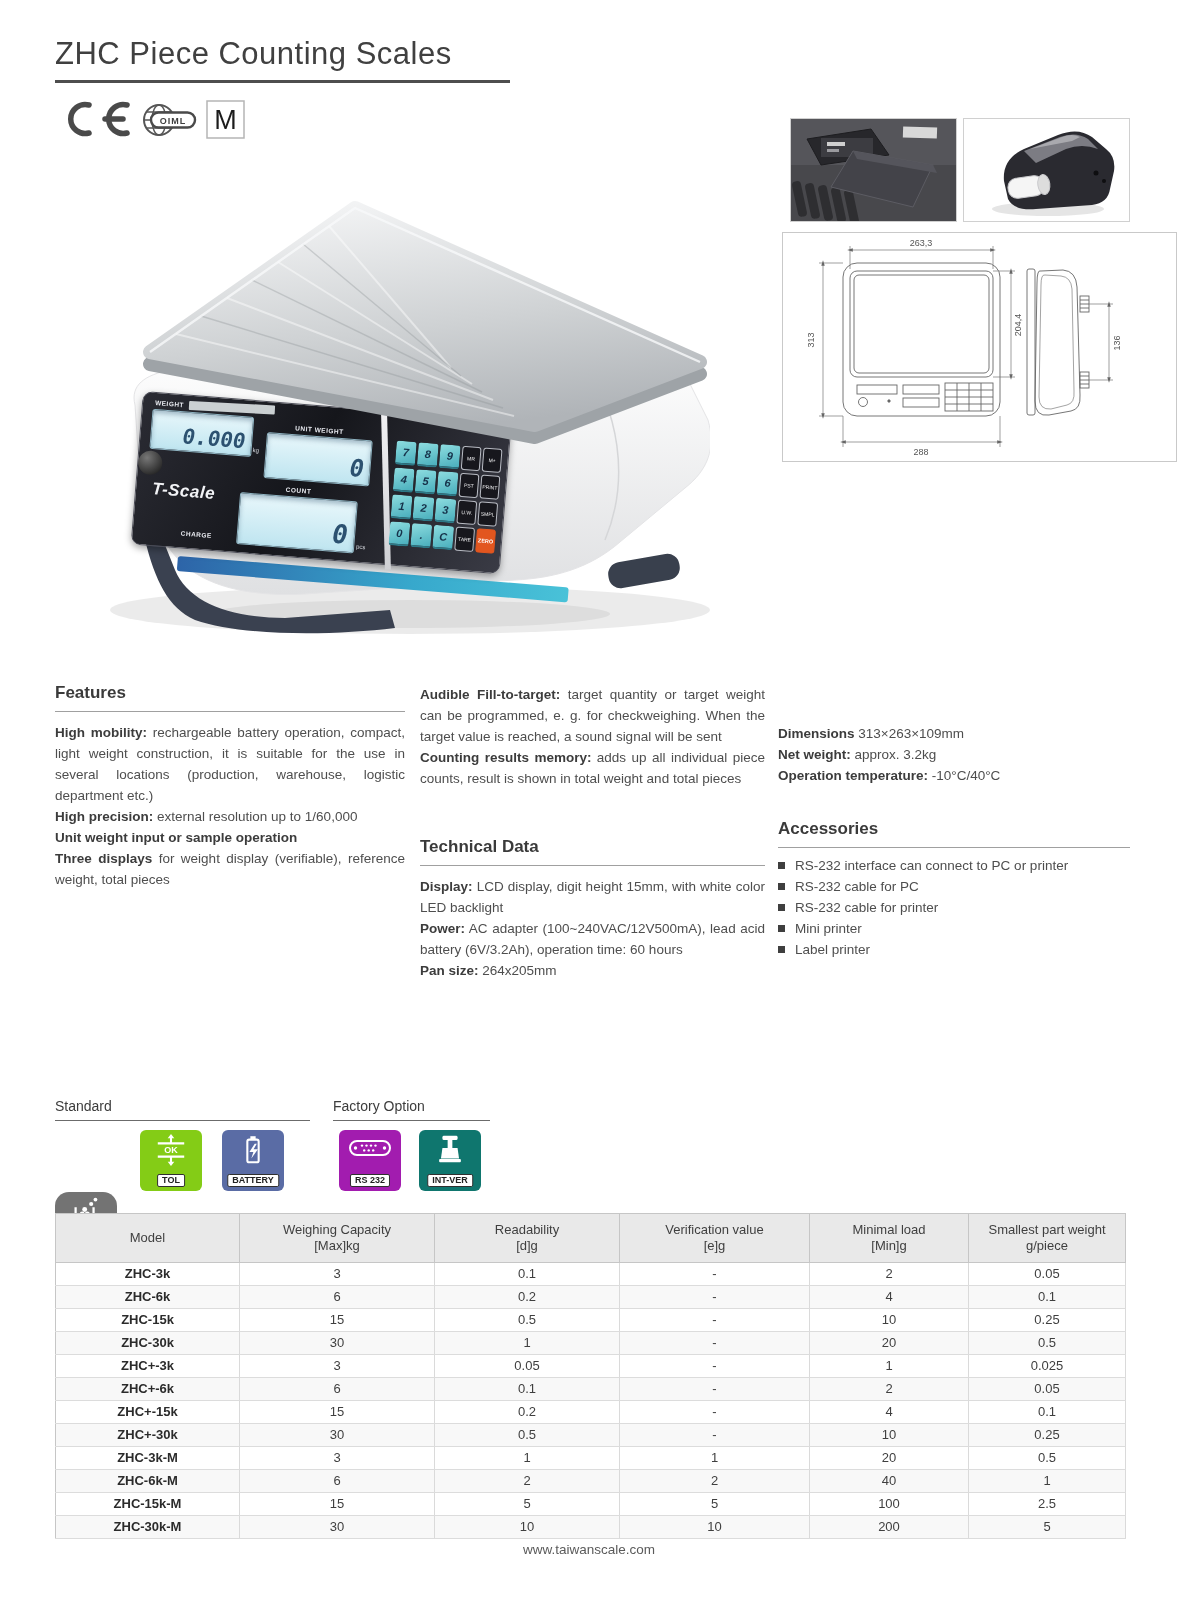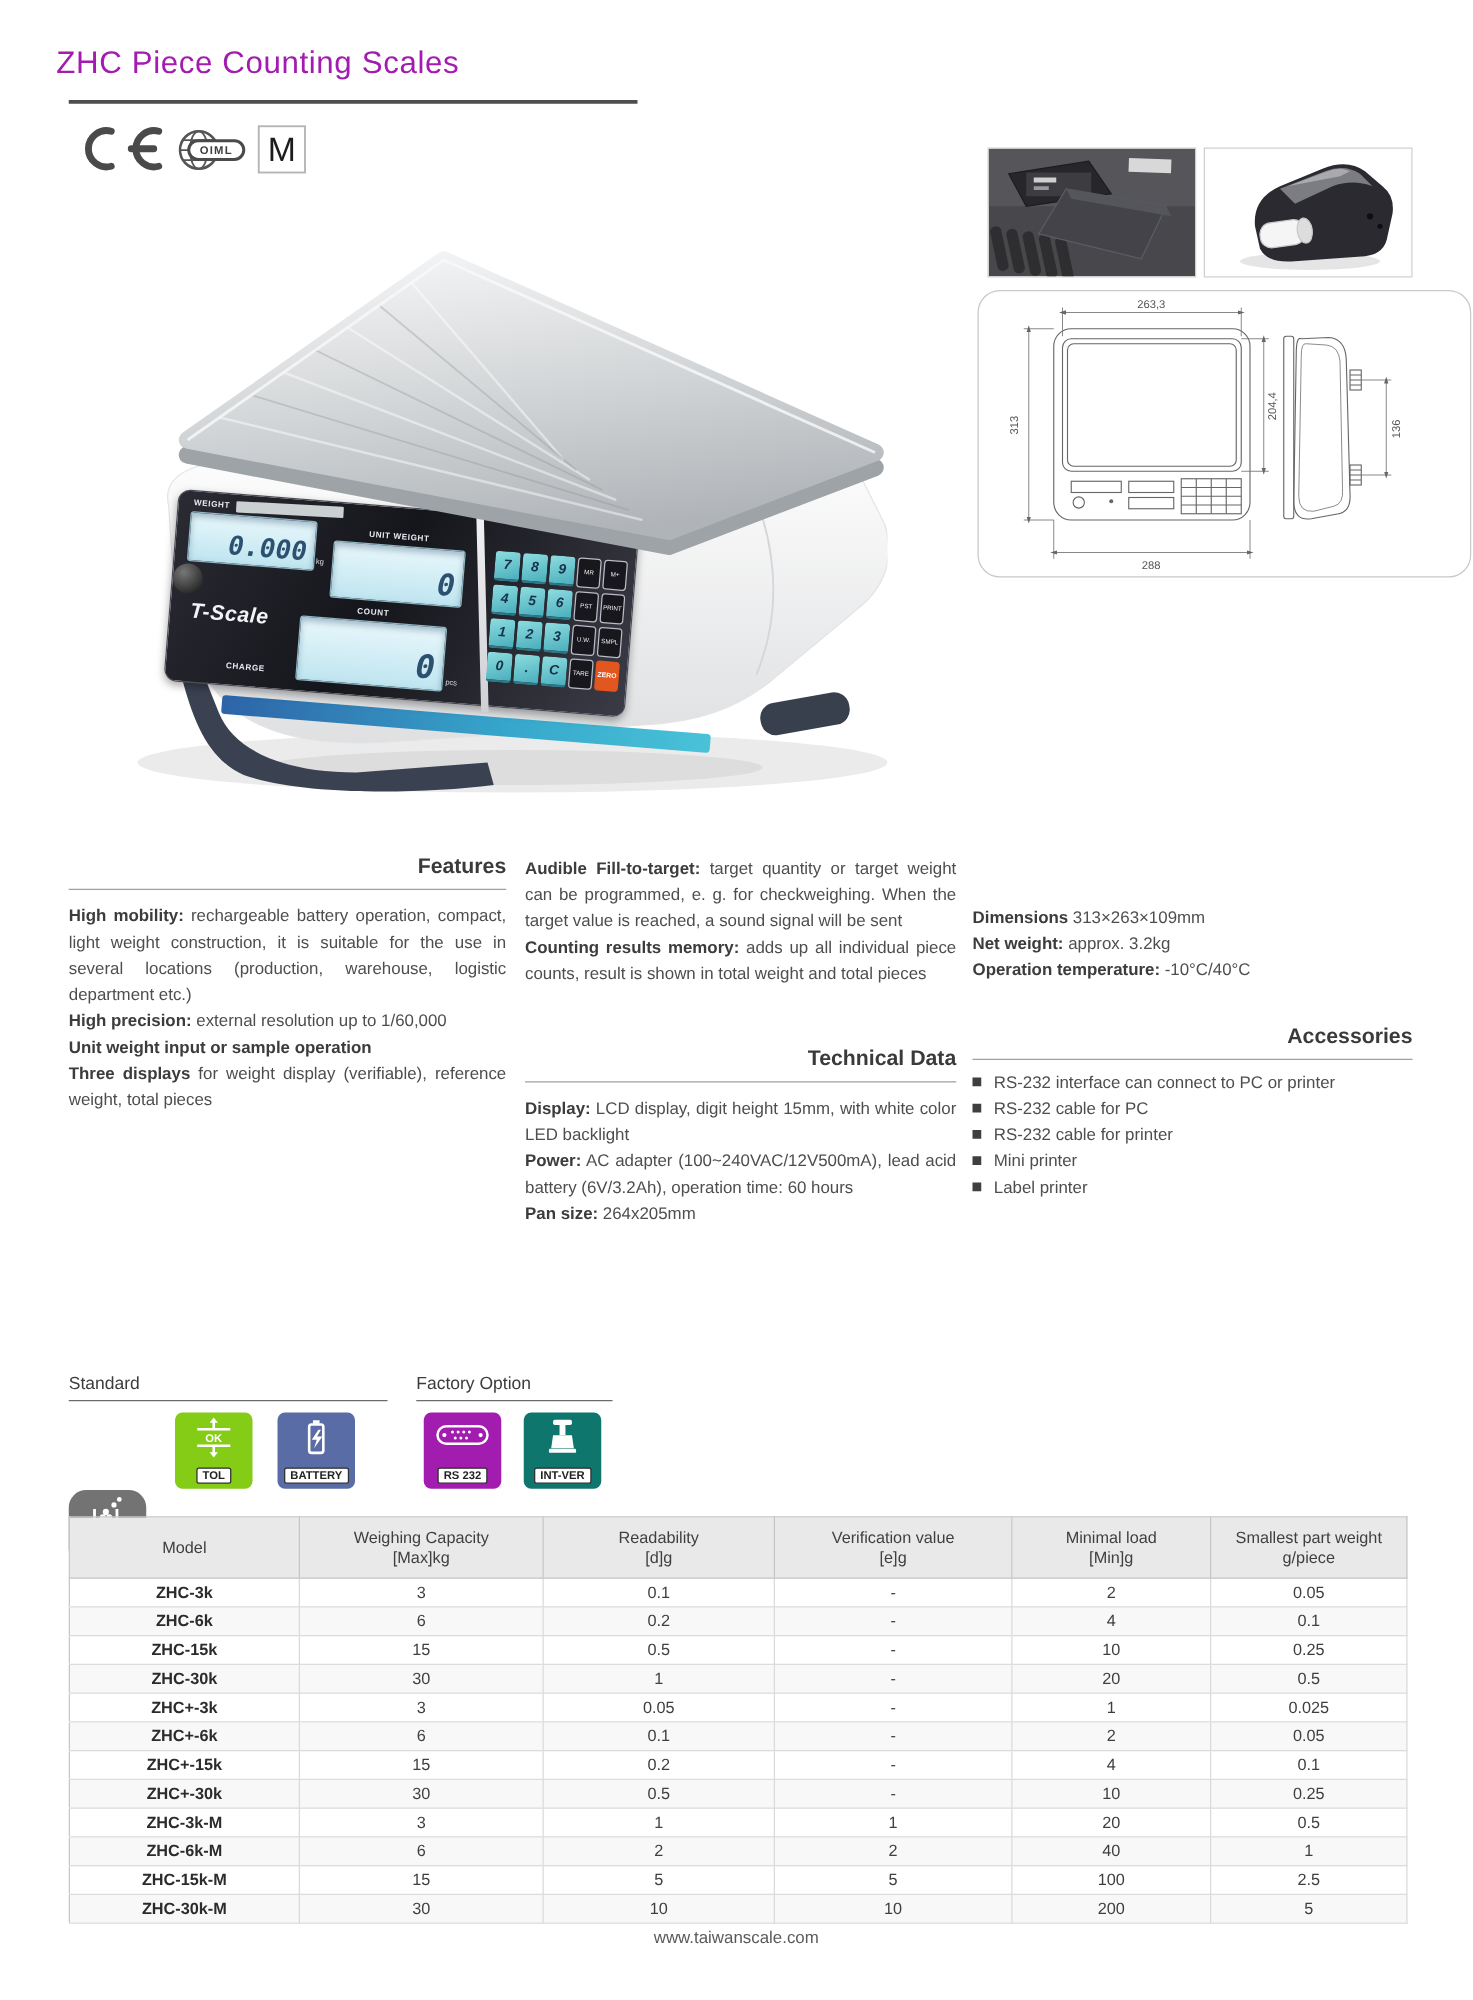--- a/index.html
+++ b/index.html
@@ -1,29 +1,29 @@
 <!DOCTYPE html>
 <html><head>
 <meta charset="utf-8">
 <style>
   html,body{margin:0;padding:0;background:#fff;}
   .page{position:relative;width:1178px;height:1600px;margin:0 auto;background:#fff;
         font-family:"Liberation Sans",sans-serif;color:#4e4e4e;overflow:hidden;}
   .abs{position:absolute;}
 
   
-  .title{left:45px;top:36px;font-size:25px;color:#a21caf;letter-spacing:.5px;}
+  .title{left:55px;top:36px;font-size:31px;color:#404040;letter-spacing:.5px;}
   .title-rule{left:55px;top:80px;width:455px;height:3px;background:#4e4e4e;}
 
   
   .col{font-size:13.5px;line-height:21px;color:#4e4e4e;}
   .col p{margin:0;text-align:justify;}
   .col p b{color:#3c3c3c;}
   h2.sec{margin:0 0 10px 0;font-size:17px;color:#3a3a3a;
-         border-bottom:1px solid #a0a0a0;padding-bottom:8px;text-align:right;}
+         border-bottom:1px solid #a0a0a0;padding-bottom:8px;}
   .plain p{text-align:left;}
   ul.sq{list-style:none;margin:0;padding:0;}
   ul.sq li{margin:0 0 5px 0;line-height:16px;}
   ul.sq li::before{content:"";display:inline-block;width:7px;height:7px;background:#3f3f3f;
                    margin-right:10px;vertical-align:1px;}
 
   
   .opt-label{font-size:14px;color:#3c3c3c;border-bottom:1px solid #6b6b6b;padding-bottom:6px;}
   .tile{position:absolute;width:62px;height:61px;border-radius:6px;}
   .tile .ic{position:absolute;left:50%;top:3px;transform:translateX(-50%);}
@@ -231,21 +231,21 @@
       <path d="M66,30 L98,18 Q108,14 116,18 L108,22 Z" fill="#ffffff" opacity="0.35"></path>
       <g transform="rotate(-8 62 68)">
         <rect x="44" y="58" width="36" height="20" rx="9" fill="#f5f5f5" stroke="#c9c9cc"></rect>
         <ellipse cx="80" cy="68" rx="6" ry="10" fill="#dddddd" stroke="#c9c9cc"></ellipse>
       </g>
       <circle cx="132" cy="54" r="2.5" fill="#0e0e10"></circle>
       <circle cx="140" cy="62" r="2" fill="#0e0e10"></circle>
     </svg>
   </div>
 
-  <div class="abs draw-box" style="left:782px;top:232px;width:393px;height:228px;border-radius:18px;">
+  <div class="abs draw-box" style="left:782px;top:232px;width:393px;height:228px;">
     <svg width="393" height="228" viewBox="0 0 393 228">
       <defs>
         <marker id="arr" markerWidth="8" markerHeight="8" refX="4" refY="4" orient="auto">
           <path d="M0,4 L8,1.5 L8,6.5 Z" fill="#666"></path>
         </marker>
         <marker id="arrE" markerWidth="8" markerHeight="8" refX="4" refY="4" orient="auto">
           <path d="M8,4 L0,1.5 L0,6.5 Z" fill="#666"></path>
         </marker>
       </defs>
       <g fill="none" stroke="#666" stroke-width="0.9">

